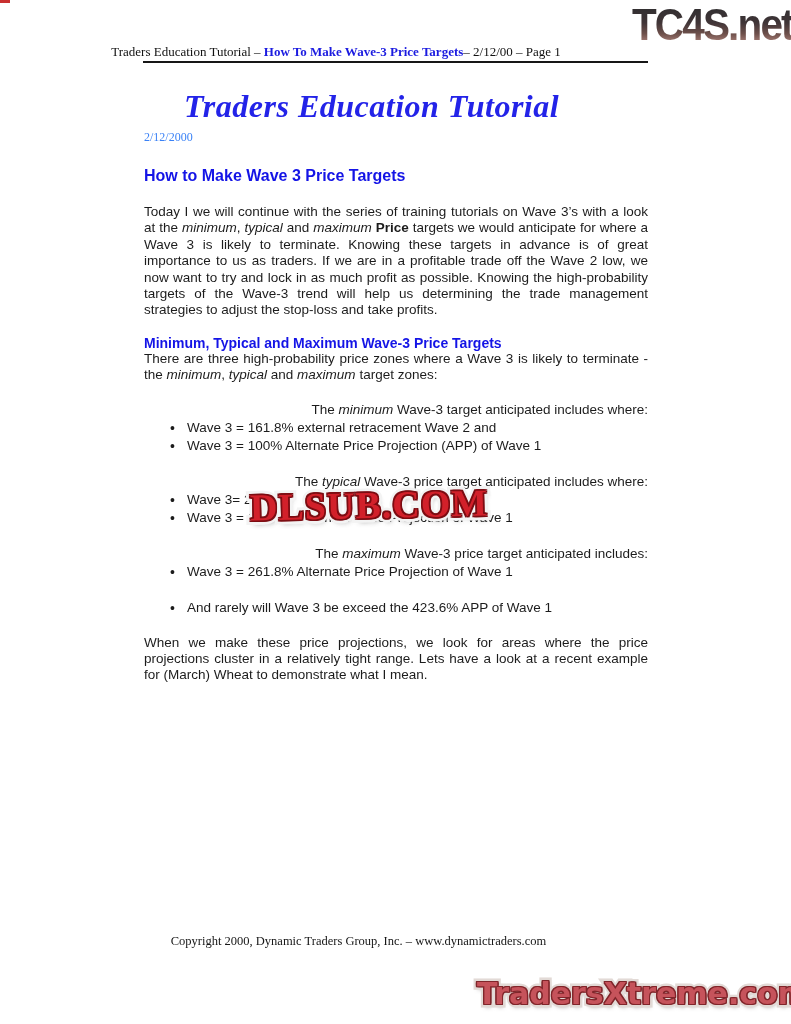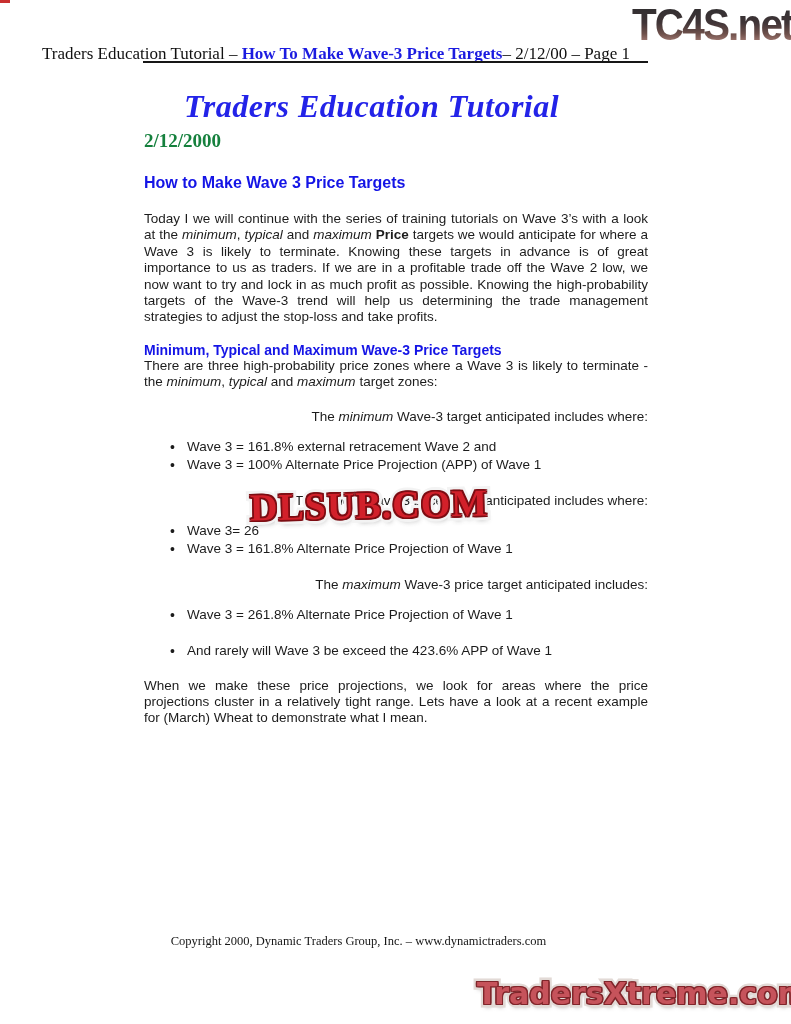--- a/index.html
+++ b/index.html
@@ -8,21 +8,21 @@
     width:791px; height:1024px; position:relative; overflow:hidden;
     font-family:"Liberation Sans", sans-serif; color:#1a1a1a;
   }
 
   
   .corner-mark { position:absolute; left:0; top:0; width:10px; height:3px; background:#c93030; }
 
   
   .running-header {
     position:absolute; top:44px; left:0; width:672px; text-align:center;
-    font-family:"Liberation Serif", serif; font-size:17px; color:#111;
+    font-family:"Liberation Serif", serif; font-size:13px; color:#111;
     white-space:nowrap;
   }
   .running-header .hl { color:#1b1be0; font-weight:bold; }
   .header-rule { position:absolute; left:143px; top:61px; width:505px; height:2px; background:#161616; }
 
   
   .tc4s {
     position:absolute; top:3px; right:-2px;
     font-family:"Liberation Sans", sans-serif; font-weight:800;
     font-size:44px; letter-spacing:-2px; line-height:1;
@@ -31,32 +31,32 @@
     transform:scaleX(.92); transform-origin:100% 0;
   }
 
   
   .content { position:absolute; left:144px; top:88px; width:504px; }
 
   .doc-title {
     font-family:"Liberation Serif", serif; font-style:italic; font-weight:bold;
     font-size:32px; line-height:36px; color:#2323e8; letter-spacing:.5px;margin-left:40px;
   }
-  .doc-date { font-family:"Liberation Serif", serif; font-size:19px; color:#15803d; margin-top:6px;font-weight:bold; }
+  .doc-date { font-family:"Liberation Serif", serif; font-size:12px; color:#3b82f6; margin-top:6px; }
 
   .h-main { font-size:16px; font-weight:bold; color:#1414e6; margin-top:22px; }
   .h-sub  { font-size:14px; font-weight:bold; color:#1414e6; margin-top:16px; }
 
   p.body { font-size:13.5px; line-height:16.4px; text-align:justify; color:#1c1c1c; }
   .mt-intro { margin-top:19px; }
   .mt-group { margin-top:17px; }
   .mt-close { margin-top:17px; }
   .group-intro { font-size:13.5px; line-height:17px; color:#1c1c1c;text-align:right; }
 
-  ul.bullets { list-style:none; margin-top:13px; }
+  ul.bullets { list-style:none; margin-top:1px; }
   ul.bullets li {
     position:relative; padding-left:43px; font-size:13.5px; line-height:18.5px; color:#1c1c1c;
   }
   ul.bullets li::before {
     content:"\2022"; position:absolute; left:26px; top:0; font-size:14px; color:#1c1c1c;
   }
   ul.standalone { margin-top:18px; }
 
   
   .footer {

